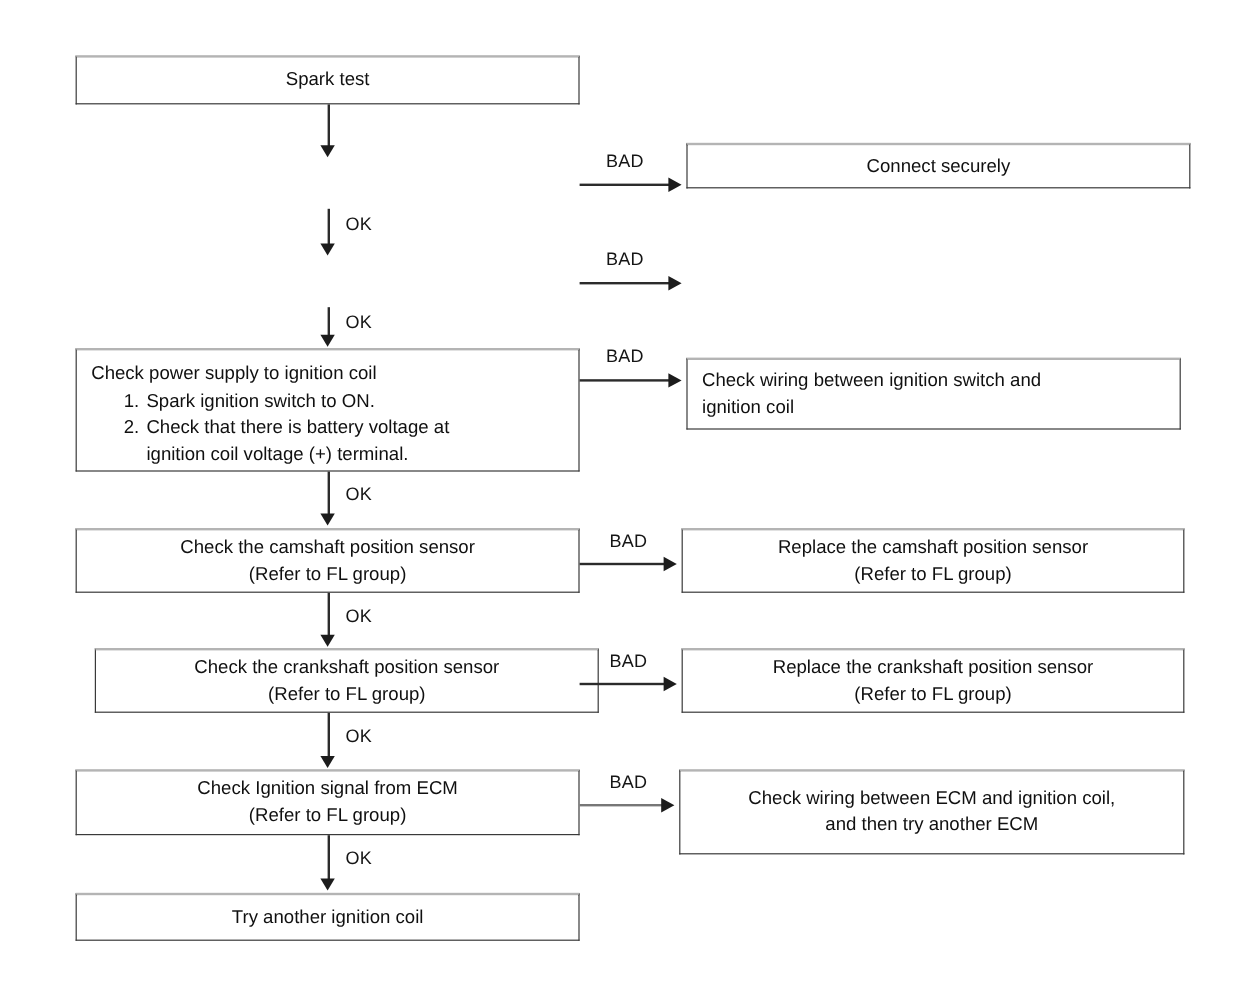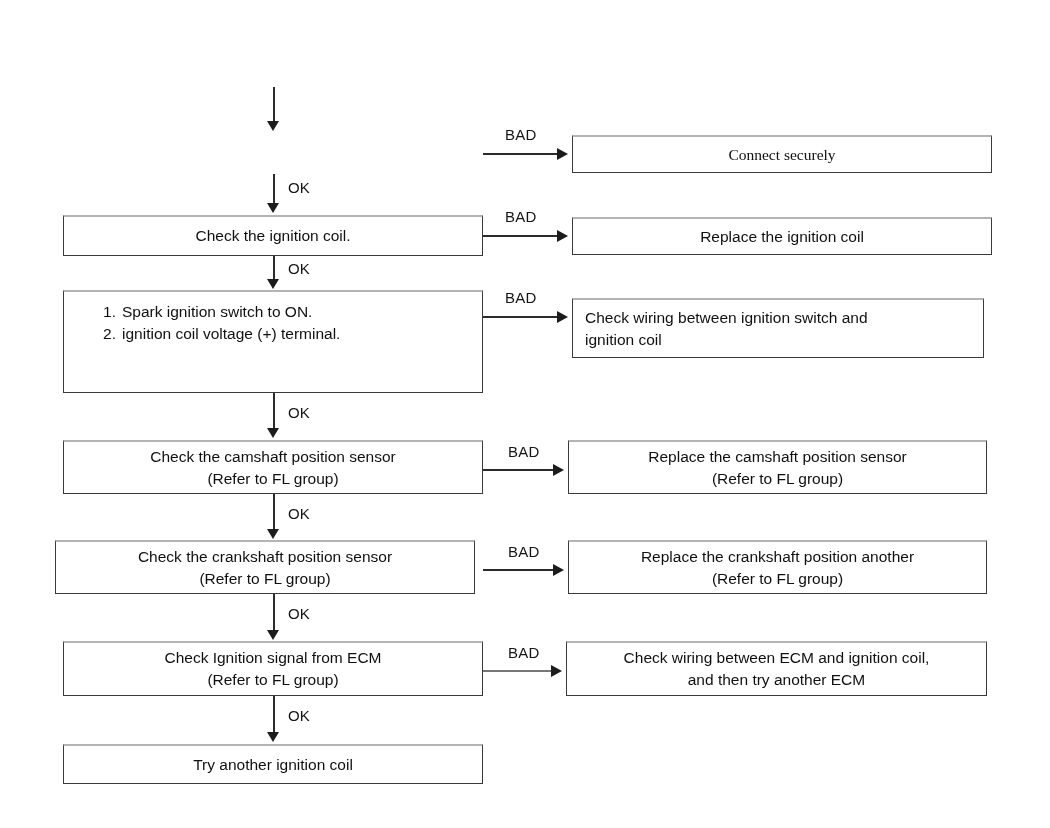--- a/index.html
+++ b/index.html
@@ -96,84 +96,83 @@
     color: #151515;
     white-space: nowrap;
     letter-spacing: 0.2px;
   }
 </style>
 </head>
 <body>
 
 <div id="canvas">
 
-
-
-  <div class="box" style="left:63px; top:215px; width:420px; height:41px;">
-    <span class="box-text">Check the ignition coil.</span>
-  </div>
+  <div class="box" style="left:63px; top:46px; width:420px; height:41px;">
+    <span class="box-text">Spark test</span>
+  </div>
+
+
 
   <div class="box left-align top-align" style="left:63px; top:290px; width:420px; height:103px;">
     <div>
+      <span class="step-head">Check power supply to ignition coil</span>
       <ul class="step-list">
         <li>
           <span class="num">1.</span>
           <span>Spark ignition switch to ON.</span>
         </li>
         <li>
           <span class="num">2.</span>
+          <span>Check that there is battery voltage at</span>
           <span class="cont">ignition coil voltage (+) terminal.</span>
         </li>
       </ul>
     </div>
   </div>
 
   <div class="box" style="left:63px; top:440px; width:420px; height:54px;">
     <span class="box-text">Check the camshaft position sensor
 (Refer to FL group)</span>
   </div>
 
-  <div class="box" style="left:55px; top:540px; width:420px; height:54px;">
+  <div class="box" style="left:79px; top:540px; width:420px; height:54px;">
     <span class="box-text">Check the crankshaft position sensor
 (Refer to FL group)</span>
   </div>
 
   <div class="box" style="left:63px; top:641px; width:420px; height:55px;">
     <span class="box-text">Check Ignition signal from ECM
 (Refer to FL group)</span>
   </div>
 
   <div class="box" style="left:63px; top:744px; width:420px; height:40px;">
     <span class="box-text">Try another ignition coil</span>
   </div>
 
-  <div class="box" style="left:572px; top:135px; width:420px; height:38px;font-family:Liberation Serif, serif;">
+  <div class="box" style="left:572px; top:119px; width:420px; height:38px;">
     <span class="box-text">Connect securely</span>
   </div>
 
-  <div class="box" style="left:572px; top:217px; width:420px; height:38px;">
-    <span class="box-text">Replace the ignition coil</span>
-  </div>
 
   <div class="box left-align" style="left:572px; top:298px; width:412px; height:60px;">
     <span class="box-text">Check wiring between ignition switch and
 ignition coil</span>
   </div>
 
   <div class="box" style="left:568px; top:440px; width:419px; height:54px;justify-content:center;">
     <span class="box-text">Replace the camshaft position sensor
 (Refer to FL group)</span>
   </div>
 
   <div class="box" style="left:568px; top:540px; width:419px; height:54px;">
-    <span class="box-text">Replace the crankshaft position another
-(Refer to FL group)</span>
-  </div>
-
-  <div class="box" style="left:566px; top:641px; width:421px; height:55px;justify-content:center;">
+    <span class="box-text">Replace the crankshaft position sensor
+(Refer to FL group)</span>
+  </div>
+
+  <div class="box" style="left:566px; top:641px; width:421px; height:71px;justify-content:center;">
     <span class="box-text">Check wiring between ECM and ignition coil,
 and then try another ECM</span>
   </div>
 
   <div class="v-line" style="left:273px; top:87px; height:36px;"></div>
   <div class="arrow-down" style="left:267px; top:121px;"></div>
 
   <div class="v-line" style="left:273px; top:174px; height:31px;"></div>
   <div class="arrow-down" style="left:267px; top:203px;"></div>
   <div class="edge-label" style="left:288px; top:179px;">OK</div>

